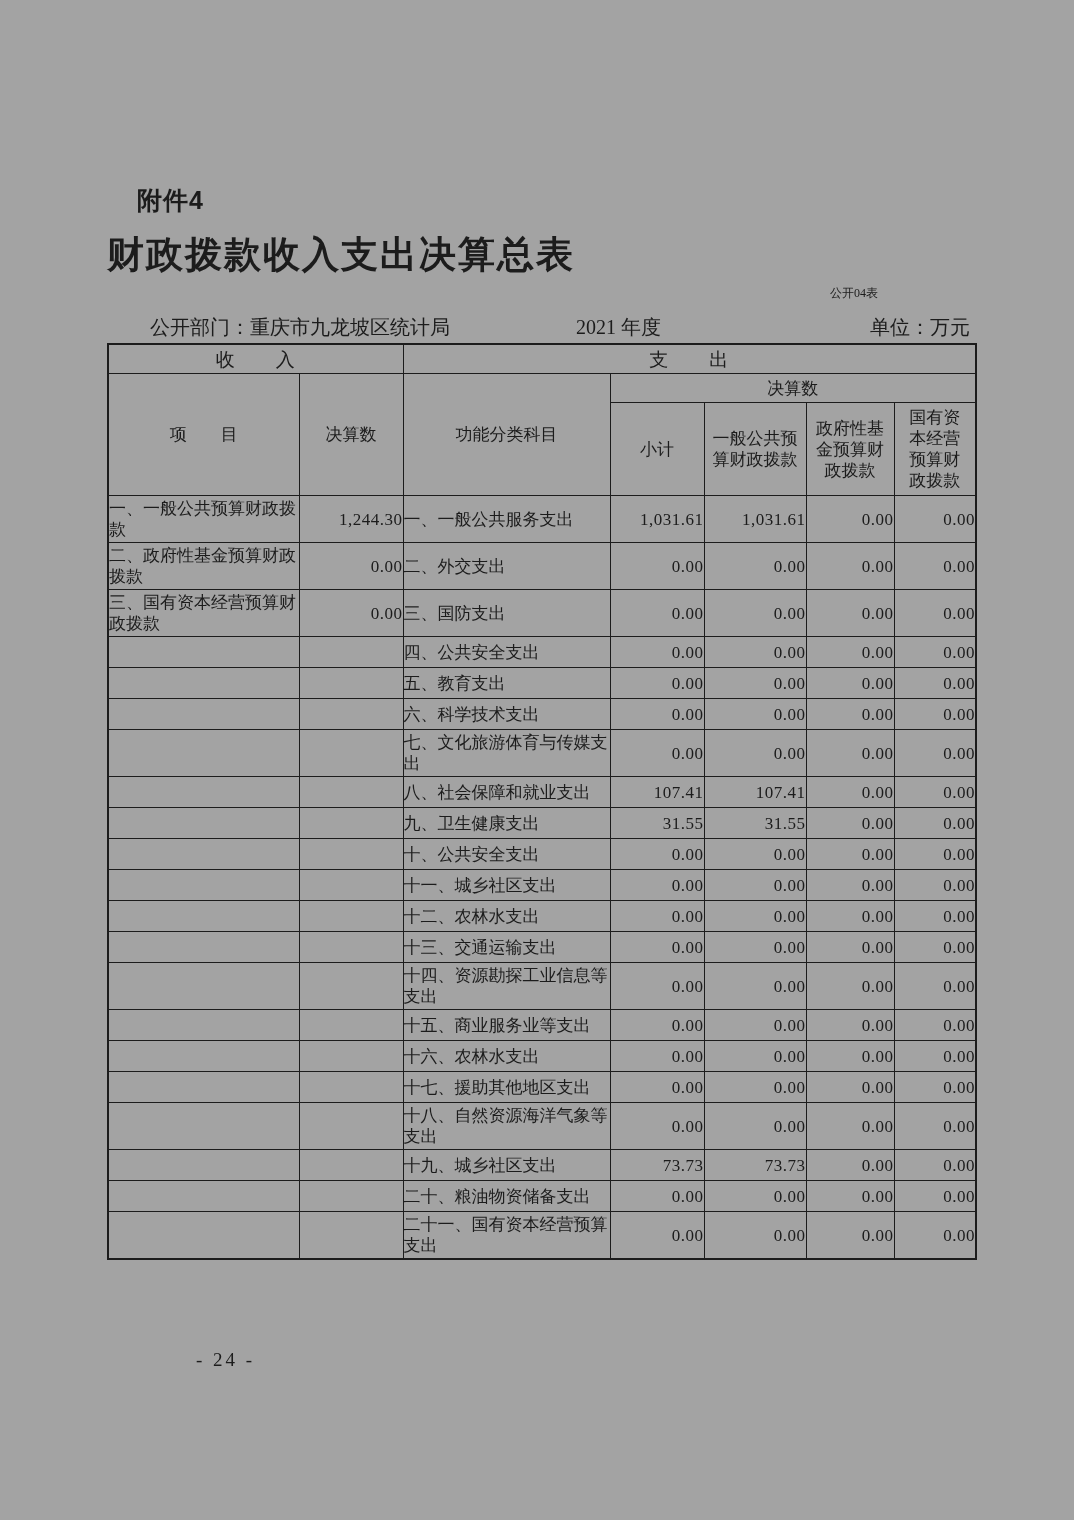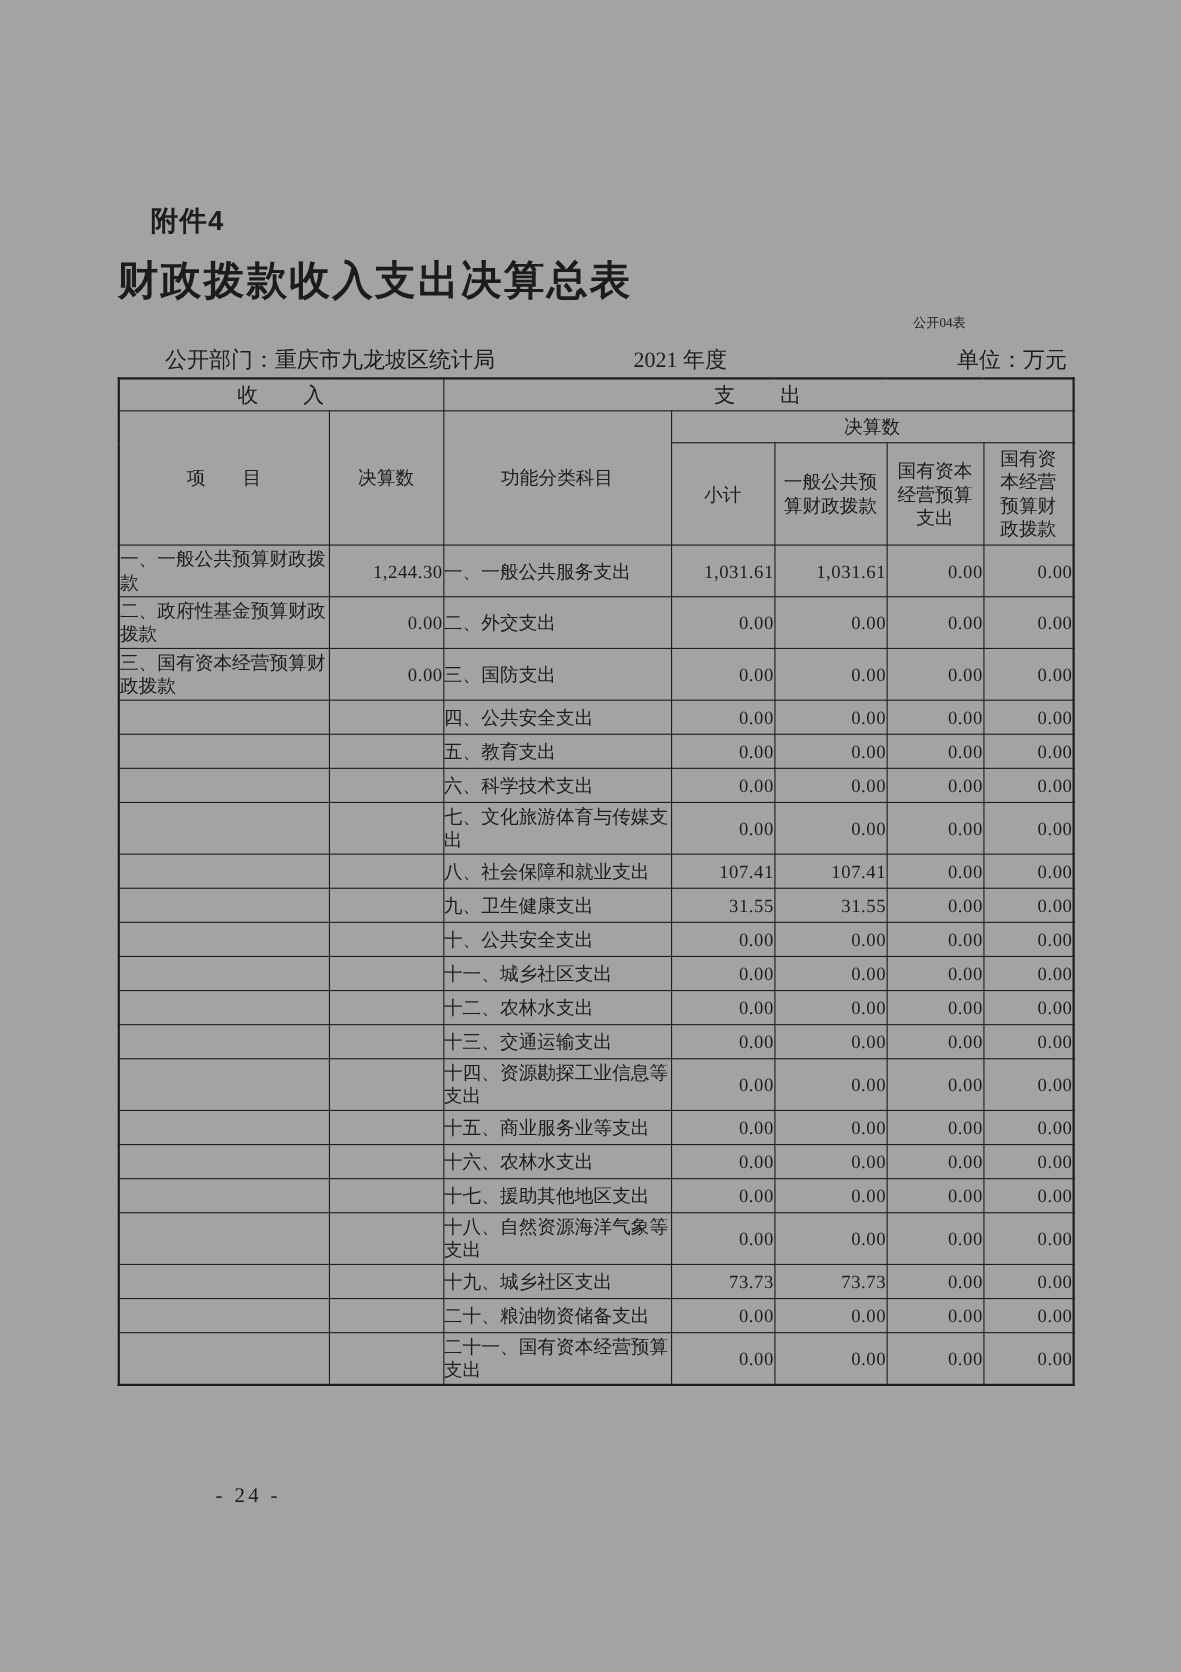--- a/index.html
+++ b/index.html
@@ -101,21 +101,21 @@
       </tr>
       <tr class="h2">
         <th rowspan="2">项　　目</th>
         <th rowspan="2">决算数</th>
         <th rowspan="2">功能分类科目</th>
         <th colspan="4">决算数</th>
       </tr>
       <tr class="h3">
         <th>小计</th>
         <th>一般公共预算财政拨款</th>
-        <th>国有资本经营预算支出</th>
+        <th>政府性基金预算财政拨款</th>
         <th>国有资本经营预算财政拨款</th>
       </tr>
     </thead>
     <tbody id="table-body">
         <tr>
           <td class="item">一、一般公共预算财政拨款</td>
           <td class="num">1,244.30</td>
           <td class="item">一、一般公共服务支出</td>
           <td class="num">1,031.61</td>
           <td class="num">1,031.61</td>

